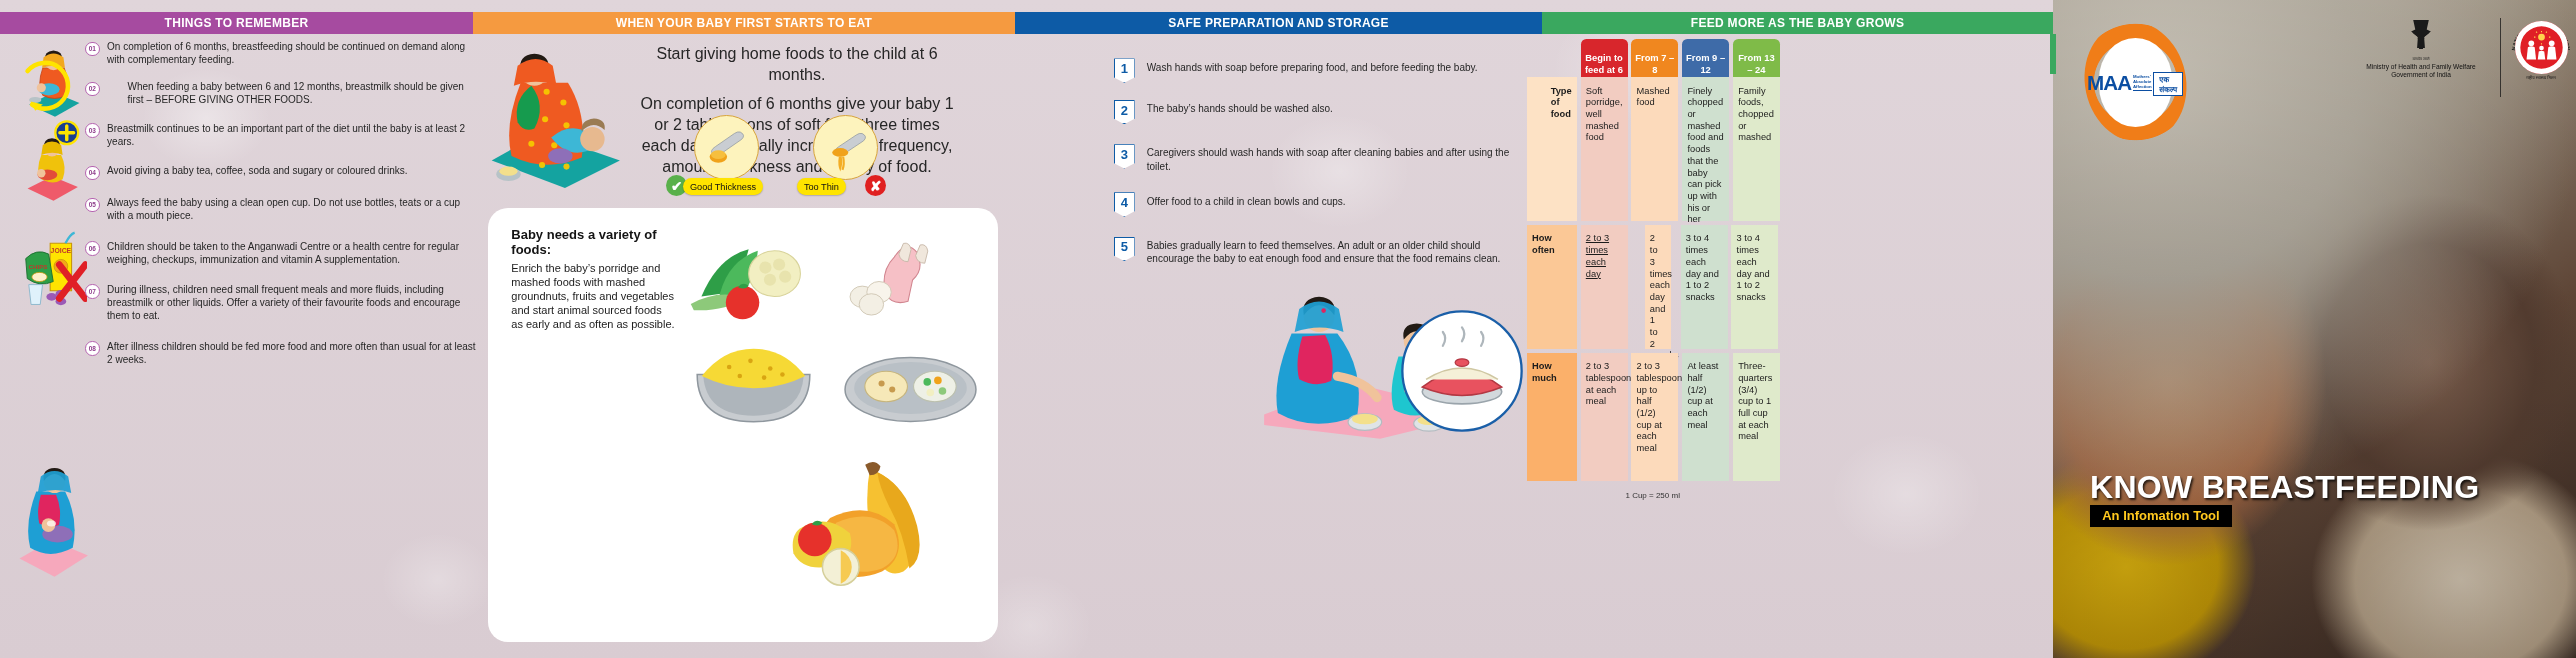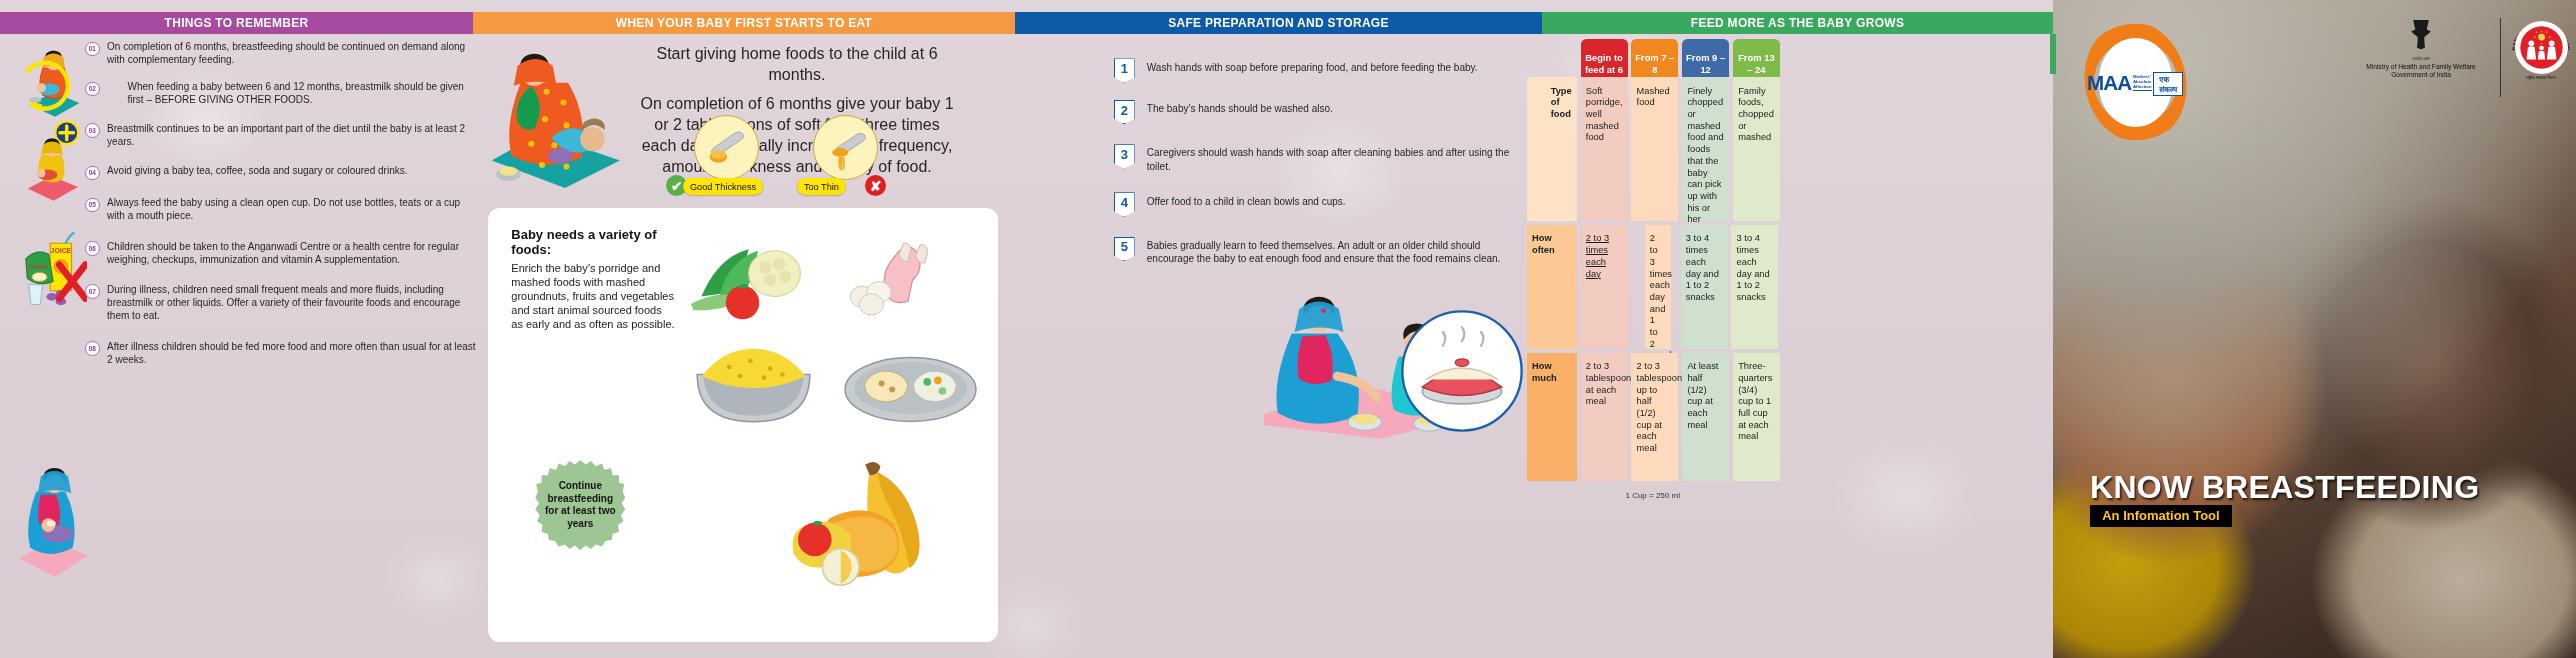--- a/index.html
+++ b/index.html
@@ -66,21 +66,21 @@
          box-shadow:0 0.8px 1.5px rgba(0,0,0,.25); }
   .tag.good { left:23px;text-align:right; }
   .tag.thin { left:137px; }
   .mark { position:absolute; top:60px; width:21.4px; height:21.4px; border-radius:50%;
           display:flex; align-items:center; justify-content:center; color:#fff;
           font-size:13.7px; font-weight:bold; }
   .mark.ok { left:6.1px; background:#59b04a; }
   .mark.no { left:205px; background:#e02020; }
 
   .card { position:absolute; left:15.3px; top:174px; width:510px; height:434px;
-          background:#fff; border-radius:12px;padding-left:40px; }
+          background:#fff; border-radius:20px;padding-left:40px; }
   .card-h { position:absolute; left:23px; top:20px; width:164px;
             font-size:13px; font-weight:bold; line-height:1.12; color:#141414; }
   .card-b { position:absolute; left:23px; top:53px; width:164px;
             font-size:11px; line-height:1.28; color:#1c1c1c; }
   .starburst { position:absolute; left:47px; top:252px; width:90px; height:90px;
                background:#9ec694; color:#141414; font-size:10px; font-weight:bold;
                line-height:1.25; text-align:center; display:flex; align-items:center;
                justify-content:center; padding:0 6.1px;
                clip-path: polygon(50% 0%,56% 5%,62% 1%,67% 7%,74% 4%,77% 11%,84% 9%,86% 17%,93% 17%,93% 25%,99% 27%,97% 35%,100% 42%,96% 48%,100% 55%,95% 61%,98% 68%,92% 72%,93% 80%,86% 82%,85% 89%,78% 90%,74% 96%,67% 94%,62% 99%,56% 95%,50% 100%,44% 95%,38% 99%,33% 94%,26% 96%,22% 90%,15% 89%,14% 82%,7% 80%,8% 72%,2% 68%,5% 61%,0% 55%,4% 48%,0% 42%,3% 35%,1% 27%,7% 25%,7% 17%,14% 17%,16% 9%,23% 11%,26% 4%,33% 7%,38% 1%,44% 5%); }
 
@@ -335,21 +335,20 @@
       </div>
       <div class="mark ok">✔</div>
       <div class="tag good">Good Thickness</div>
       <div class="tag thin">Too Thin</div>
       <div class="mark no">✘</div>
     </div>
 
     <div class="card">
       <div class="card-h">Baby needs a variety of foods:</div>
       <div class="card-b">Enrich the baby’s porridge and mashed foods with mashed groundnuts, fruits and vegetables and start animal sourced foods as early and as often as possible.</div>
-      <div class="starburst">Continue breastfeeding for at least two years</div>
 
       <div class="fig" style="left:195px;top:23px;width:145px;height:99px;">
         <svg viewBox="0 0 190 130" width="145" height="99">
           <path d="M24 86 q22-52 62-62 q-10 40 -34 58 z" fill="#2e9e47"></path>
           <path d="M46 92 q10-52 52-66 q-4 44 -26 62 z" fill="#4cb95c"></path>
           <path d="M10 96 q36-20 72-8 q-28 18 -68 16 z" fill="#8dc97a"></path>
           <ellipse cx="120" cy="56" rx="34" ry="30" fill="#f2efc2" stroke="#d8d39a" stroke-width="1.4"></ellipse>
           <g fill="#e8e3ad">
               <circle cx="108" cy="48" r="8"></circle>
               <circle cx="126" cy="44" r="8"></circle>

